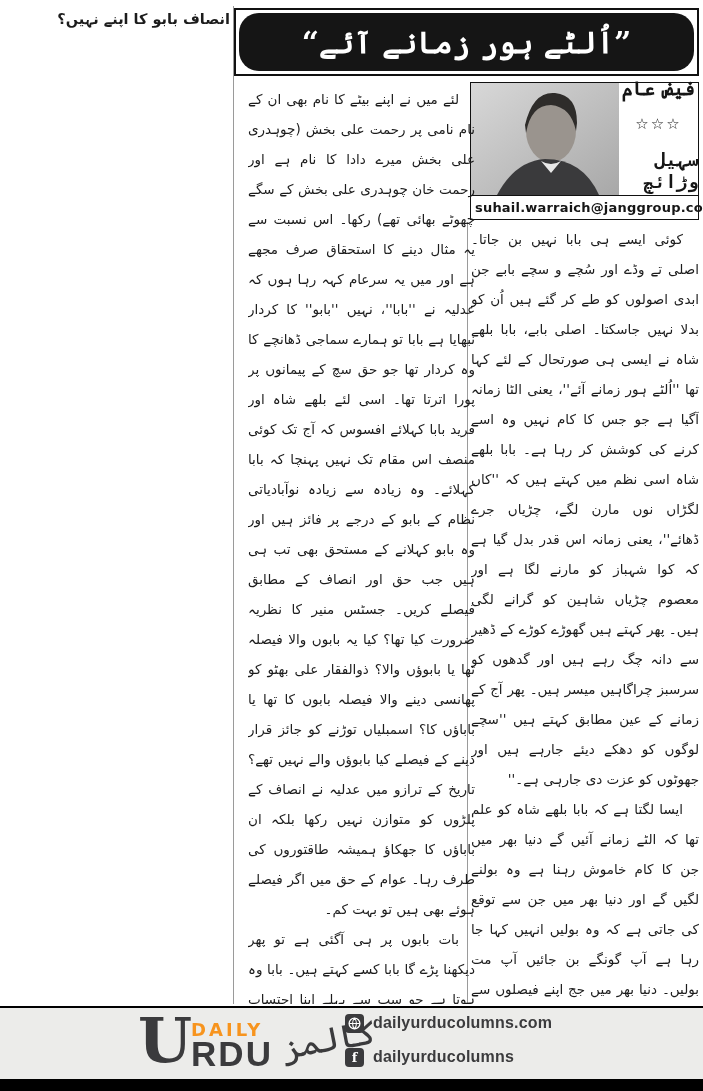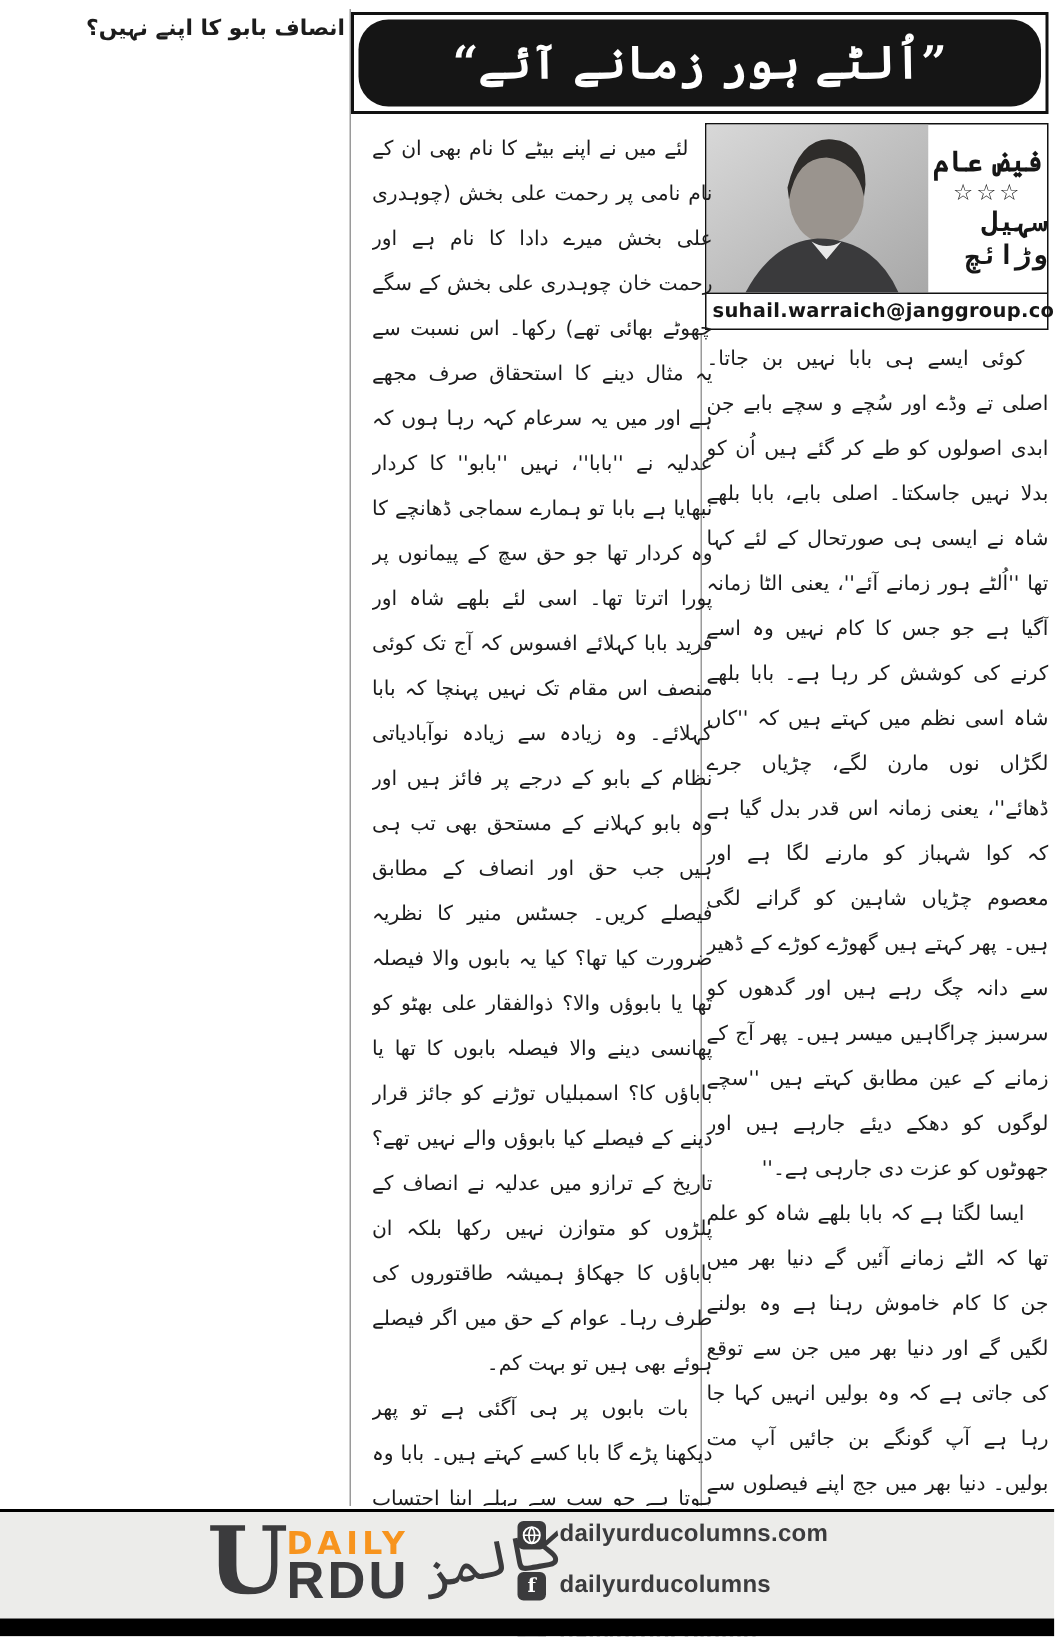--- a/index.html
+++ b/index.html
@@ -14,21 +14,21 @@
                direction:rtl;font-family:"DejaVu Serif",serif;border-radius:20px;}
 
   
   .author-box{position:absolute;left:470px;top:82px;width:229px;height:138px;
               border:1px solid #111;box-sizing:border-box;background:#fff;
               display:flex;flex-direction:column;}
   .author-top{flex:1;display:flex;min-height:0;}
   .author-photo{width:148px;height:100%;flex:0 0 148px;}
   .author-photo svg{display:block;width:100%;height:100%;}
   .author-info{flex:1;direction:rtl;display:flex;flex-direction:column;
-               align-items:center;justify-content:center;padding:2px 0;}
+               align-items:center;justify-content:flex-end;padding:2px 0;gap:16px;}
   .column-name{font-size:19px;font-weight:bold;font-family:"DejaVu Serif",serif;}
   .stars{font-size:15px;letter-spacing:2px;color:#222;}
   .author-name{font-size:18px;font-weight:bold;font-family:Liberation Mono, monospace;}
   .author-email{height:23px;border-top:1px solid #111;display:flex;align-items:center;
                 padding:0 4px;font-weight:bold;font-size:13px;letter-spacing:0.2px;}
 
   
   .article-col{position:absolute;direction:rtl;text-align:justify;overflow:hidden;
                font-size:13.5px;line-height:30px;color:#1c1c1c;}
   .article-col p{margin:0;text-indent:16px;}
@@ -40,21 +40,21 @@
   .vrule-1{left:233px;top:6px;height:998px;}
   .vrule-2{left:467px;top:222px;height:782px;}
 
   
   .footer-rule{position:absolute;left:0;top:1006px;width:703px;height:2px;background:#000;}
   .footer{position:absolute;left:0;top:1008px;width:703px;height:71px;background:#ececea;}
   .logo{position:absolute;left:138px;top:4px;display:flex;align-items:flex-start;}
   .logo-u{font-family:"DejaVu Serif",serif;font-weight:bold;font-size:62px;line-height:58px;
           color:#3b3b3d;}
   .logo-stack{display:flex;flex-direction:column;margin-left:-1px;margin-top:8px;}
-  .logo-daily{color:#f7941e;font-weight:bold;font-size:21px;line-height:19px;letter-spacing:3px;}
+  .logo-daily{color:#f7941e;font-weight:bold;font-size:18px;line-height:19px;letter-spacing:3px;}
   .logo-rdu{font-family:Liberation Sans, sans-serif;font-weight:bold;font-size:35px;line-height:29px;
             color:#3b3b3d;letter-spacing:2px;}
   .logo-calligraphy{font-size:33px;line-height:56px;color:#3b3b3d;margin-left:8px;
                     transform:rotate(-10deg);font-family:"DejaVu Serif",serif;direction:rtl;}
   .social{position:absolute;left:345px;top:5px;display:flex;flex-direction:column;gap:14px;}
   .social-row{display:flex;align-items:center;gap:9px;height:20px;}
   .social-icon{width:19px;height:19px;border-radius:4px;background:#3b3b3d;color:#fff;
                display:flex;align-items:center;justify-content:center;flex:0 0 19px;
                font-size:13px;font-weight:bold;font-family:"DejaVu Serif",serif;}
   .social-icon svg{display:block;}

